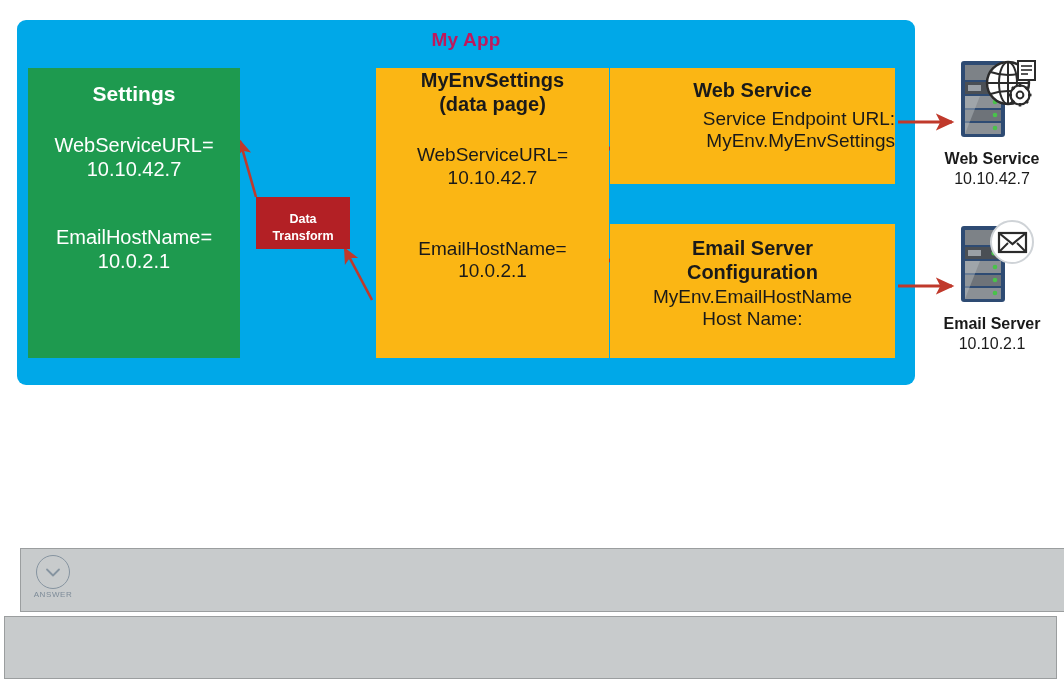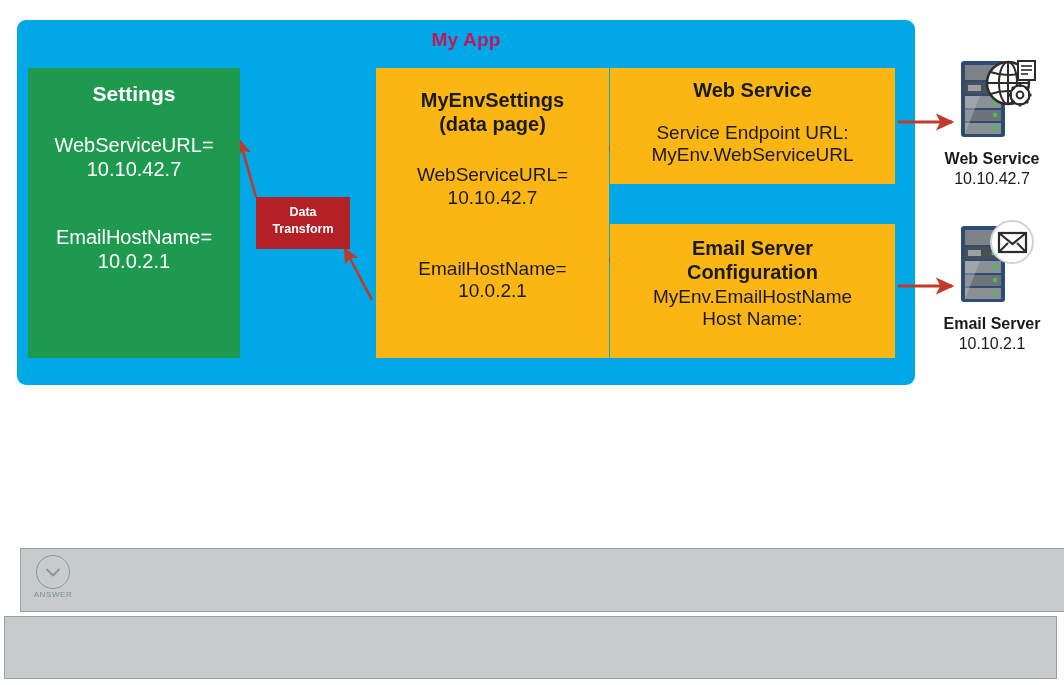--- a/index.html
+++ b/index.html
@@ -84,21 +84,21 @@
     margin-top: 26px;
   }
   #node-global .kv2 { margin-top: 44px; }
 
   
   #node-env {
     left: 376px;
     top: 68px;
     width: 233px;
     height: 290px;
-    padding-top: 20px;
+    padding-top: 0;
   }
   #node-env .title {
     font-size: 20px;
     font-weight: bold;
     line-height: 1.2;
   }
   #node-env .kv {
     font-size: 19px;
     line-height: 1.2;
     margin-top: 28px;
@@ -114,21 +114,22 @@
     padding-top: 10px;
   }
   #node-wsc .title {
     font-size: 20px;
     font-weight: bold;
     line-height: 1.2;
   }
   #node-wsc .sub {
     font-size: 19px;
     line-height: 1.18;
-    margin-top: 20px;
+    margin-top: 6px;
+    text-align: right;
   }
 
   
   #node-esc {
     left: 610px;
     top: 224px;
     width: 285px;
     height: 134px;
     padding-top: 12px;
   }
@@ -142,21 +143,21 @@
     line-height: 1.18;
     margin-top: 2px;
   }
 
   
   #node-dt {
     left: 256px;
     top: 197px;
     width: 94px;
     height: 52px;
-    padding-top: 7px;
+    padding-top: 14px;
     font-size: 12.5px;
     font-weight: bold;
     line-height: 1.35;
   }
 
   
   .device {
     position: absolute;
     width: 140px;
     text-align: center;
@@ -284,21 +285,21 @@
         <div>10.0.2.1</div>
       </div>
     </div>
 
     <div class="node node-orange" id="node-wsc">
       <div class="title">
         <div>Web Service</div>
       </div>
       <div class="sub">
         <div>Service Endpoint URL:</div>
-        <div>MyEnv.WebServiceURL</div>
+        <div>MyEnv.MyEnvSettings</div>
       </div>
     </div>
 
     <div class="node node-orange" id="node-esc">
       <div class="title">
         <div>Email Server</div>
         <div>Configuration</div>
       </div>
       <div class="sub">
         <div>MyEnv.EmailHostName</div>

